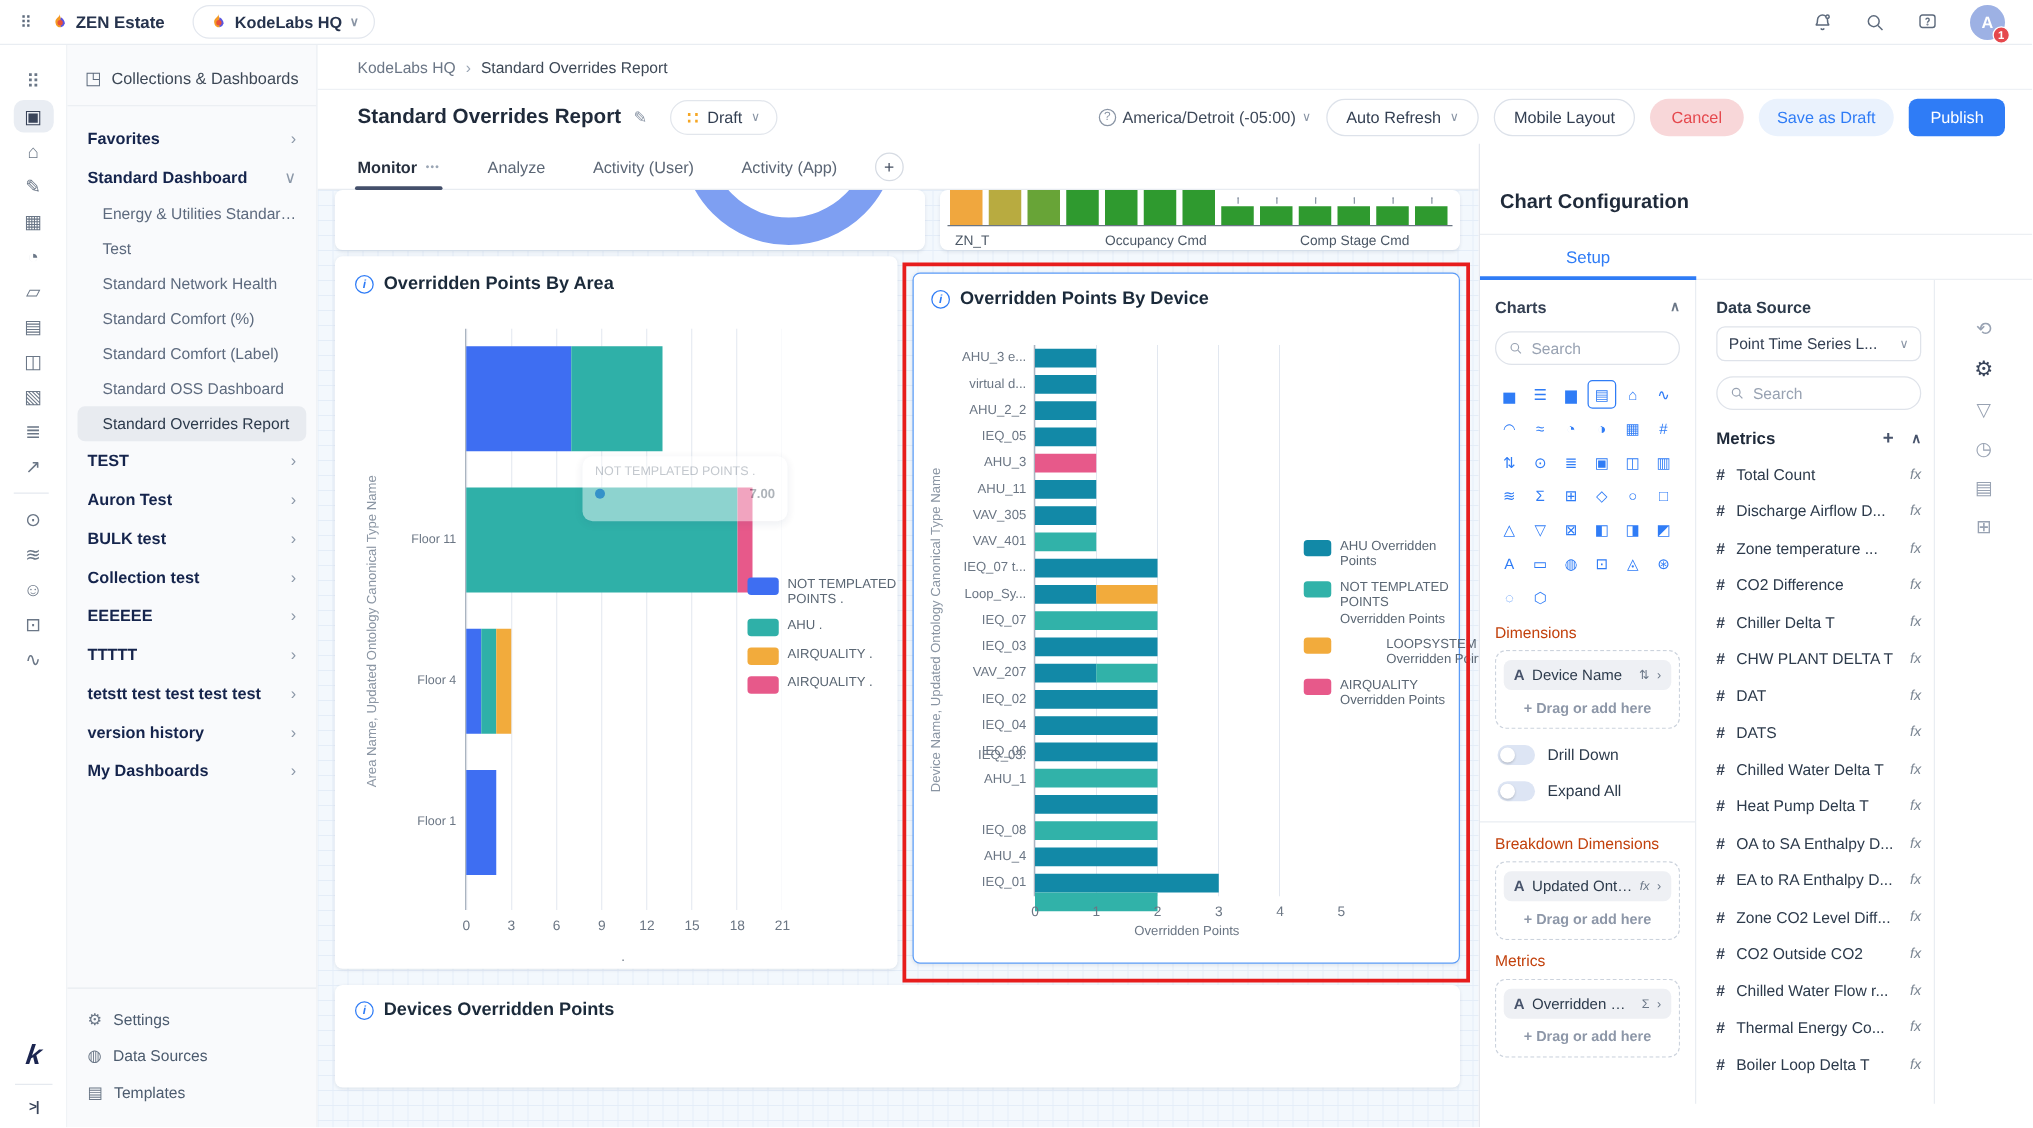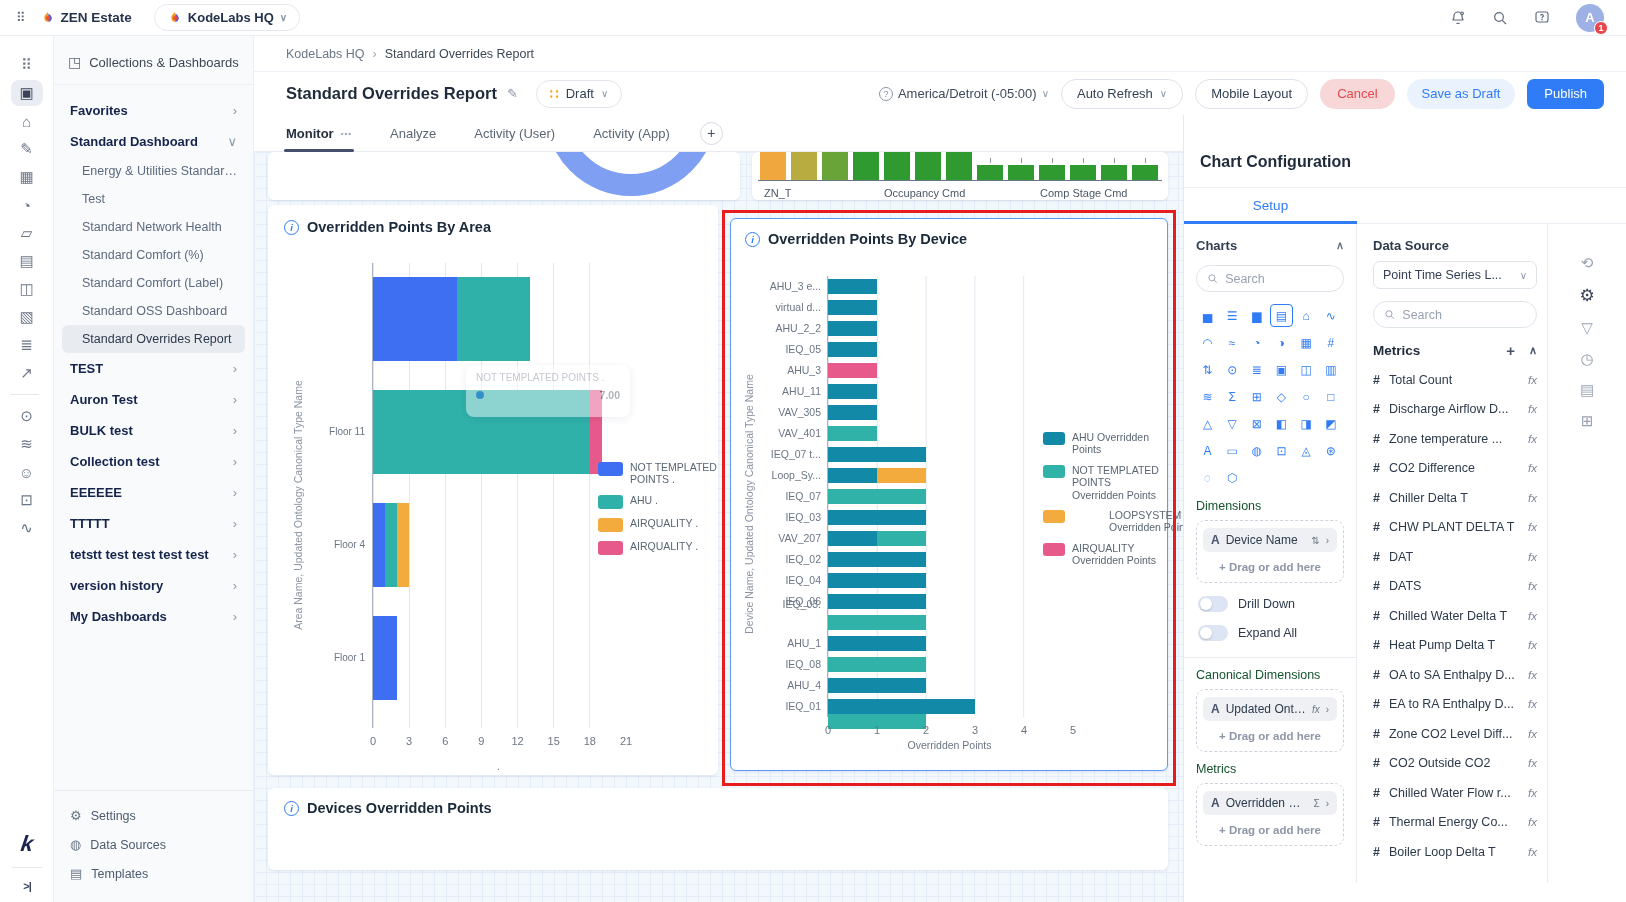--- a/index.html
+++ b/index.html
@@ -119,21 +119,21 @@
 .pcol-right{width:190px;padding:14px 10px 0 16px;overflow:hidden}
 .pcol-rail{flex:1;border-left:1px solid #e9edf2;display:flex;flex-direction:column;align-items:center;padding-top:30px;gap:13px}
 .sec-hdr{display:flex;align-items:center;justify-content:space-between;font-size:13px;font-weight:bold;color:#333f52}
 .sec-hdr .chev{font-size:11px;color:#6b7787;cursor:pointer}
 .searchbox{display:flex;align-items:center;gap:7px;border:1px solid #dfe3ea;border-radius:14px;height:27px;padding:0 10px;margin:12px 0;background:#fff}
 .searchbox input{border:none;outline:none;width:100%;font-size:12.5px;color:#333;font-family:inherit;background:transparent}
 .searchbox input::placeholder{color:#98a2b2}
 .icon-grid{display:grid;grid-template-columns:repeat(6,1fr);row-gap:4px;margin-bottom:10px}
 .cicon{width:23px;height:23px;display:flex;align-items:center;justify-content:center;font-size:12px;color:#2f7cf6;cursor:pointer;border:1.5px solid transparent;border-radius:4px}
 .cicon.sel{border-color:#2f7cf6}
-.plabel{font-size:12.5px;color:#14532d;margin:10px 0 7px}
+.plabel{font-size:12.5px;color:#c2410c;margin:10px 0 7px}
 .dashed-box{border:1.5px dashed #ccd3dd;border-radius:9px;padding:7px 6px 9px}
 .chip{display:flex;align-items:center;gap:6px;background:#eef0f4;border-radius:6px;height:24px;padding:0 8px;font-size:12px;color:#2c3a4b;cursor:pointer}
 .chip .a{font-weight:bold;color:#47536b}
 .chip .lbl{white-space:nowrap;overflow:hidden;text-overflow:ellipsis;flex:1}
 .chip .mini{font-size:10px;color:#6b7787}
 .drag-here{text-align:center;font-size:11.5px;font-weight:bold;color:#8d97a8;margin-top:9px;cursor:pointer}
 .tog-row{display:flex;align-items:center;gap:10px;margin:13px 2px 0}
 .toggle{width:30px;height:16px;border-radius:8px;background:#dde5f4;position:relative;cursor:pointer;flex:none}
 .toggle::after{content:"";position:absolute;left:2px;top:2px;width:12px;height:12px;border-radius:50%;background:#fff;box-shadow:0 1px 2px rgba(0,0,0,.2)}
 .tog-lab{font-size:12.5px;color:#2c3a4b}
@@ -560,21 +560,21 @@
             <span class="seg" style="width: 98px; background: rgb(18, 137, 167);"></span>
           </div>
           <div class="c2-lab" style="top: 319px;">IEQ_06</div>
           <div class="c2-row" style="top: 336px;">
             <span class="seg" style="width: 98px; background: rgb(49, 178, 169);"></span>
           </div>
           <div class="c2-lab" style="top: 322px;">IEQ_03.</div>
           <div class="c2-row" style="top: 357px;">
             <span class="seg" style="width: 98px; background: rgb(18, 137, 167);"></span>
           </div>
-          <div class="c2-lab" style="top: 361px; text-align: right;">AHU_1</div>
+          <div class="c2-lab" style="top: 341px; text-align: right;">AHU_1</div>
           <div class="c2-row" style="top: 378px;">
             <span class="seg" style="width: 98px; background: rgb(49, 178, 169);"></span>
           </div>
           <div class="c2-lab" style="top: 382px;">IEQ_08</div>
           <div class="c2-row" style="top: 399px;">
             <span class="seg" style="width: 98px; background: rgb(18, 137, 167);"></span>
           </div>
           <div class="c2-lab" style="top: 403px;">AHU_4</div>
           <div class="c2-row" style="top: 420px;">
             <span class="seg" style="width: 147px; background: rgb(18, 137, 167);"></span>
@@ -688,21 +688,21 @@
         </div>
         <div class="tog-row">
           <span class="toggle"></span>
           <span class="tog-lab">Drill Down</span>
         </div>
         <div class="tog-row">
           <span class="toggle"></span>
           <span class="tog-lab">Expand All</span>
         </div>
         <div class="pdivider"></div>
-        <div class="plabel">Canonical Dimensions</div>
+        <div class="plabel">Breakdown Dimensions</div>
         <div class="dashed-box">
           <div class="chip">
             <span class="a">A</span>
             <span class="lbl">Updated Ontol...</span>
             <span class="mini" style="font-style:italic">fx</span>
             <span class="mini">›</span>
           </div>
           <div class="drag-here">+ Drag or add here</div>
         </div>
         <div class="plabel">Metrics</div>

